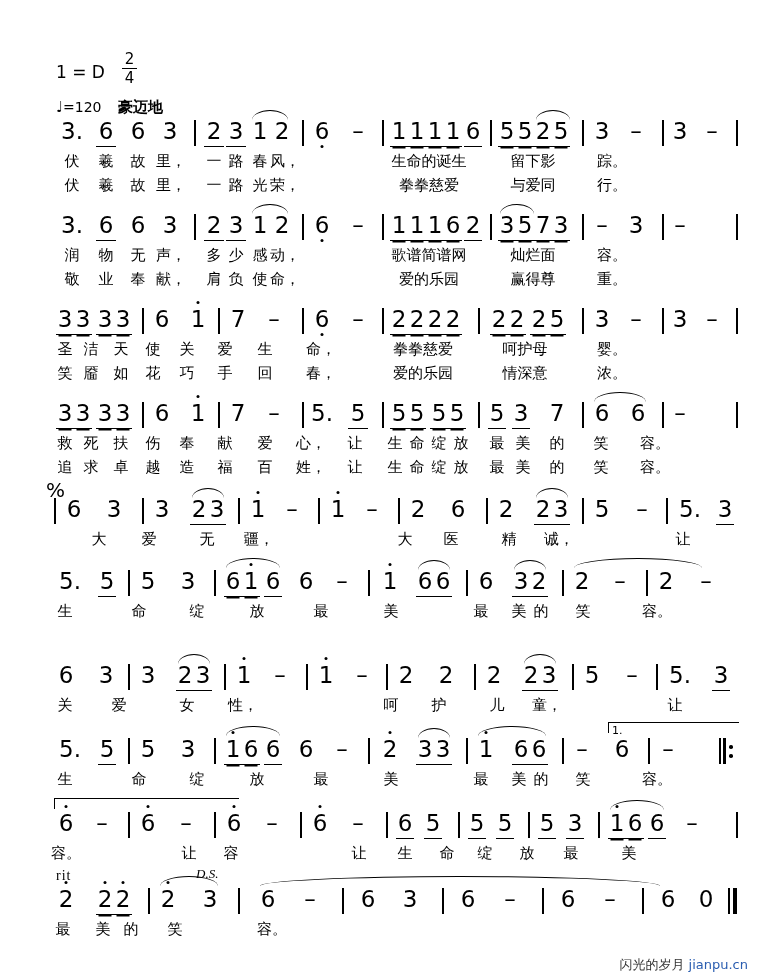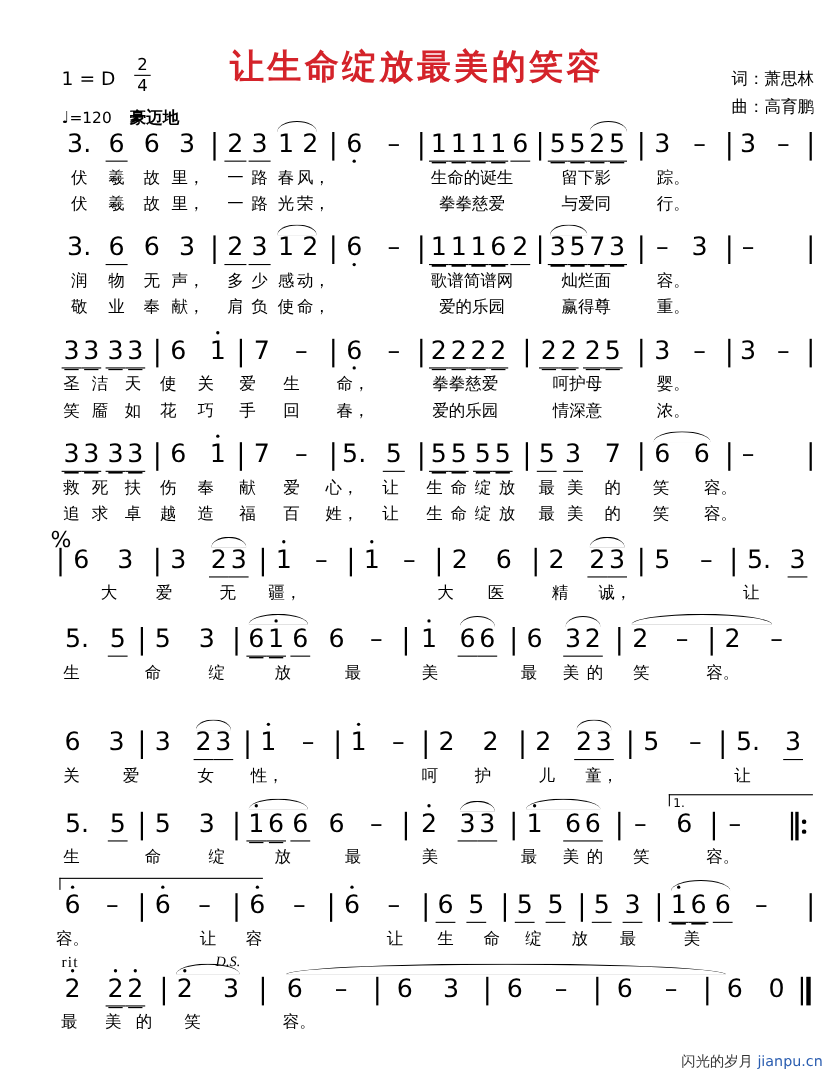--- a/index.html
+++ b/index.html
@@ -202,35 +202,30 @@
     font-family: "DejaVu Sans", sans-serif;
     color: #333;
   }
   .footer .site { color: #2a5db0; }
 </style>
 </head>
 <body>
 
 <div class="page">
 
-  <div class="title">让生命绽放最美的笑容</div>
   <div class="key-sig">1 = D</div>
   <div class="meter">
     <span class="num">2</span>
     <span class="bar"></span>
     <span class="den">4</span>
   </div>
   <div class="tempo">
     <span class="note">♩</span><span>=120</span>
   </div>
   <div class="style-mark">豪迈地</div>
-  <div class="credits">
-    <div>词：萧思林</div>
-    <div>曲：高育鹏</div>
-  </div>
 
   <div class="system" style="top:118px">
     <div class="notes">
       <span class="cell" style="left:58px;width:28px">3.</span>
       <span class="cell u1" style="left:96px;width:20px">6</span>
       <span class="cell" style="left:128px;width:20px">6</span>
       <span class="cell" style="left:160px;width:20px">3</span>
       <span class="barline" style="left:194px"></span>
       <span class="cell u1" style="left:204px;width:20px">2</span>
       <span class="cell u1" style="left:226px;width:20px">3</span>

